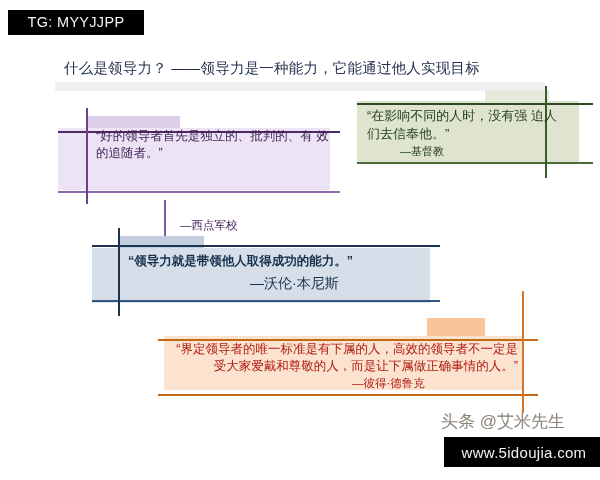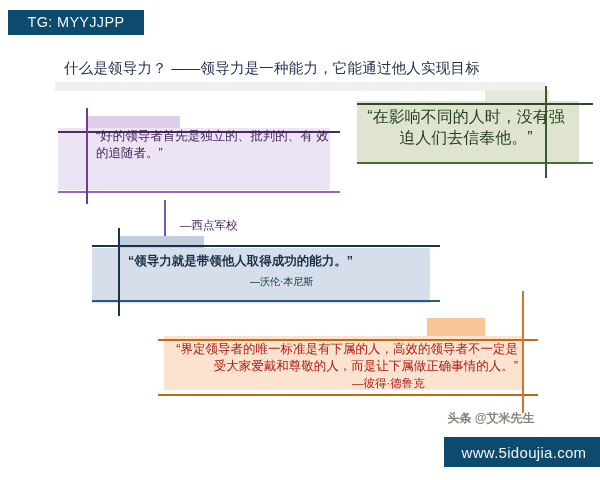--- a/index.html
+++ b/index.html
@@ -14,21 +14,21 @@
     position: relative;
     width: 600px;
     height: 480px;
     background: #ffffff;
     overflow: hidden;
   }
 
   
   .wm {
     position: absolute;
-    background: #0c4a6e;
+    background: #000000;
     color: #f2f2f2;
     font-size: 15px;
     letter-spacing: 0.3px;
     display: flex;
     align-items: center;
     justify-content: center;
     line-height: 1;
   }
   #wm-top {
     left: 8px; top: 10px;
@@ -103,21 +103,21 @@
   #q-green-accent {
     left: 485px; top: 90px;
     width: 64px; height: 14px;
     background: #e6e9dc;
   }
   #q-green-h1 { left: 357px; top: 103px; width: 236px; height: 1.5px; background: #2e4a23; }
   #q-green-h2 { left: 357px; top: 162px; width: 236px; height: 1.5px; background: #4b6b3b; }
   #q-green-v  { left: 545px; top: 86px; width: 1.5px; height: 92px; background: #3a5a2c; }
   #q-green-text {
     left: 367px; top: 107px; width: 198px;
-    color: #1f3d17; font-size: 16px; text-align: center;
+    color: #1f3d17; font-size: 13px; text-align: left;
   }
   #q-green-attrib {
     left: 400px; top: 144px; width: 165px;
     color: #1f3d17; font-size: 11px;
   }
 
   
   #q-blue-bg {
     left: 92px; top: 248px;
     width: 338px; height: 55px;
@@ -130,21 +130,21 @@
   }
   #q-blue-h1 { left: 92px; top: 245px; width: 348px; height: 2px; background: #1c3350; }
   #q-blue-h2 { left: 92px; top: 300px; width: 348px; height: 1.5px; background: #31567f; }
   #q-blue-v  { left: 118px; top: 228px; width: 2px; height: 88px; background: #1c3350; }
   #q-blue-text {
     left: 128px; top: 253px; width: 296px;
     color: #17304c; font-size: 12.5px; font-weight: bold;
   }
   #q-blue-attrib {
     left: 250px; top: 275px; width: 176px;
-    color: #17304c; font-size: 10px;
+    color: #17304c; font-size: 14px;
   }
 
   
   #q-orange-bg {
     left: 164px; top: 336px;
     width: 358px; height: 54px;
     background: #fbe3cf;
   }
   #q-orange-accent {
     left: 427px; top: 318px;
@@ -159,25 +159,25 @@
     color: #b01b10; font-size: 12.5px; text-align: right;
   }
   #q-orange-attrib {
     left: 352px; top: 376px; width: 178px;
     color: #b01b10; font-size: 11.5px;
   }
 
   
   #credit {
     position: absolute;
-    left: 426px; top: 410px;
+    left: 438px; top: 410px;
     width: 130px;
     text-align: center;
-    font-size: 12px;
-    font-weight: bold;
+    font-size: 17px;
+    font-weight: normal;
     color: #8a8378;
   }
 </style>
 </head>
 <body>
 
 <div id="slide">
 
   <div class="wm" id="wm-top">TG: MYYJJPP</div>
 
@@ -194,20 +194,21 @@
 效的追随者。”</div>
   <div class="quote attrib" id="q-purple-attrib">—西点军校</div>
 
   <div class="accentbox" id="q-green-accent"></div>
   <div class="quote" id="q-green-bg"></div>
   <div class="hline" id="q-green-h1"></div>
   <div class="hline" id="q-green-h2"></div>
   <div class="vline" id="q-green-v"></div>
   <div class="quote body" id="q-green-text">“在影响不同的人时，没有强
 迫人们去信奉他。”</div>
+  <div class="quote attrib" id="q-green-attrib">—基督教</div>
 
   <div class="accentbox" id="q-blue-accent"></div>
   <div class="quote" id="q-blue-bg"></div>
   <div class="hline" id="q-blue-h1"></div>
   <div class="hline" id="q-blue-h2"></div>
   <div class="vline" id="q-blue-v"></div>
   <div class="quote body" id="q-blue-text">“领导力就是带领他人取得成功的能力。”</div>
   <div class="quote attrib" id="q-blue-attrib">—沃伦·本尼斯</div>
 
   <div class="accentbox" id="q-orange-accent"></div>

